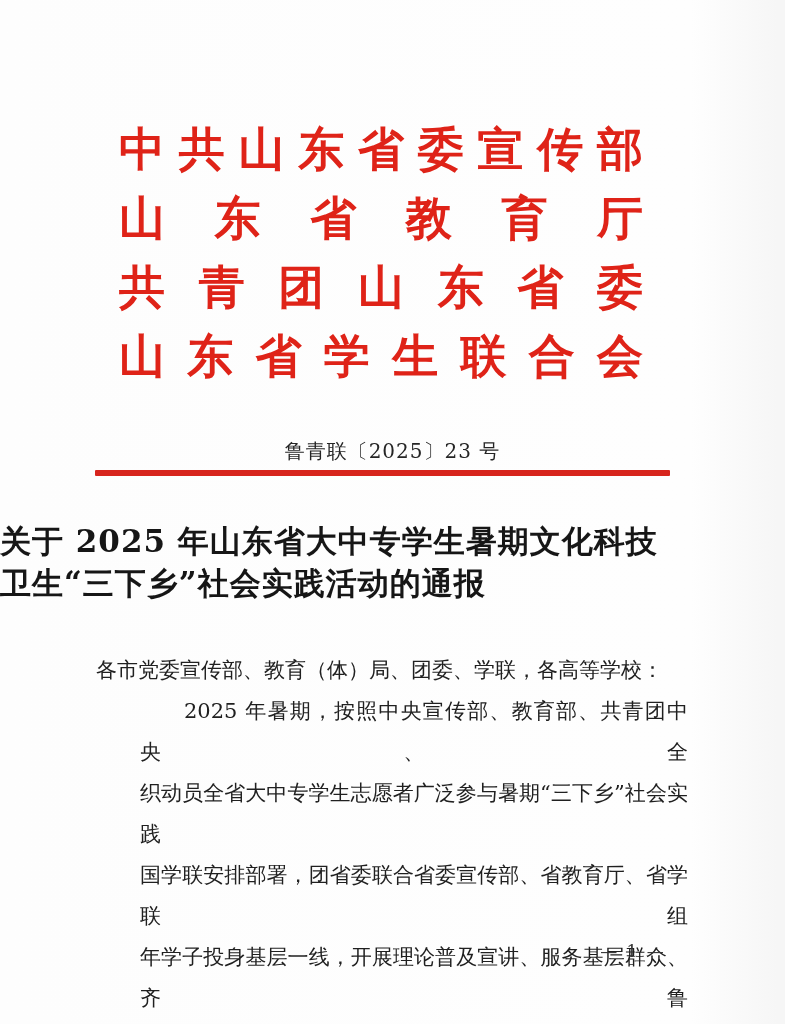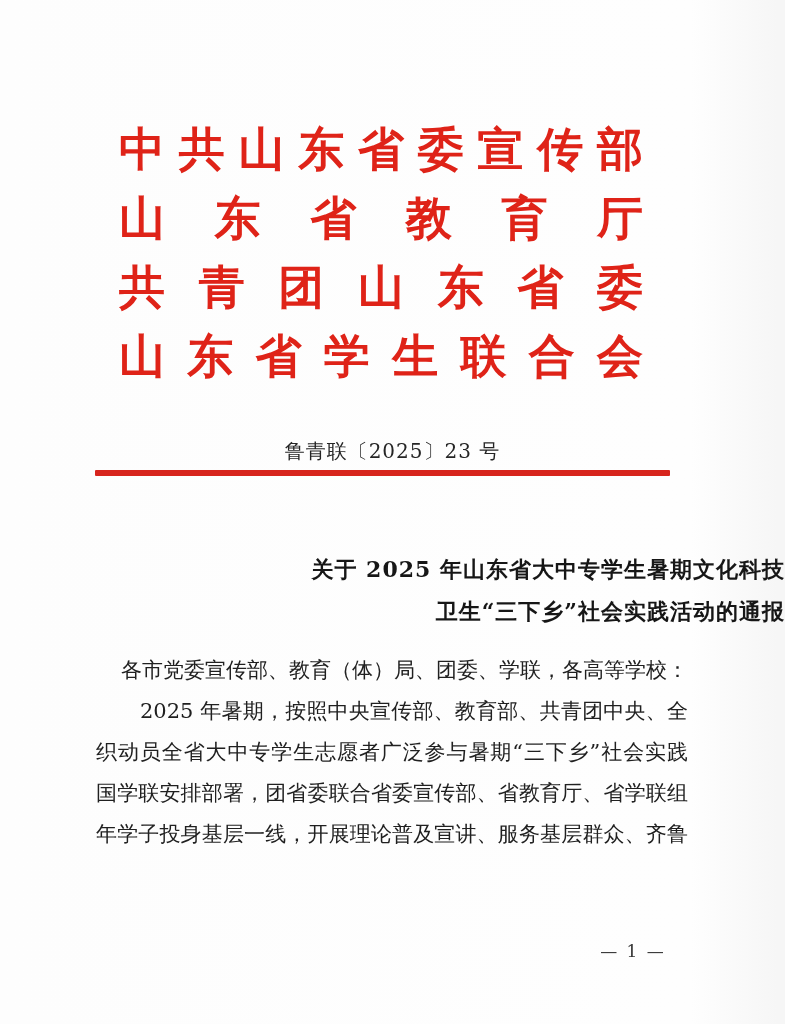--- a/index.html
+++ b/index.html
@@ -58,49 +58,50 @@
     left: 95px;
     width: 575px;
     height: 6px;
     background: #d7251d;
     border-radius: 1px;
   }
 
   
   .title-block {
     position: absolute;
-    top: 548px;
+    top: 520px;
     left: 0;
     width: 100%;
-    text-align: right;
-    font-size: 22px;
+    text-align: left;
+    font-size: 31px;
     font-weight: bold;
     line-height: 42px;
     color: #161616;
     letter-spacing: 1px;
   }
 
   
   .body-block {
     position: absolute;
     top: 650px;
     left: 96px;
     width: 592px;
     font-size: 21px;
     line-height: 41px;
     color: #202020;
   }
   .body-line {
     white-space: nowrap;
-    text-align: right;
+    text-align: left;
   }
   .body-line.justified {
     white-space: normal;
     text-align: justify;
     text-align-last: justify;
+    margin-left: 44px;
   }
   .body-line.indented {
     text-indent: 44px;
   }
 
   
   .page-number {
     position: absolute;
     top: 941px;
     left: 573px;

